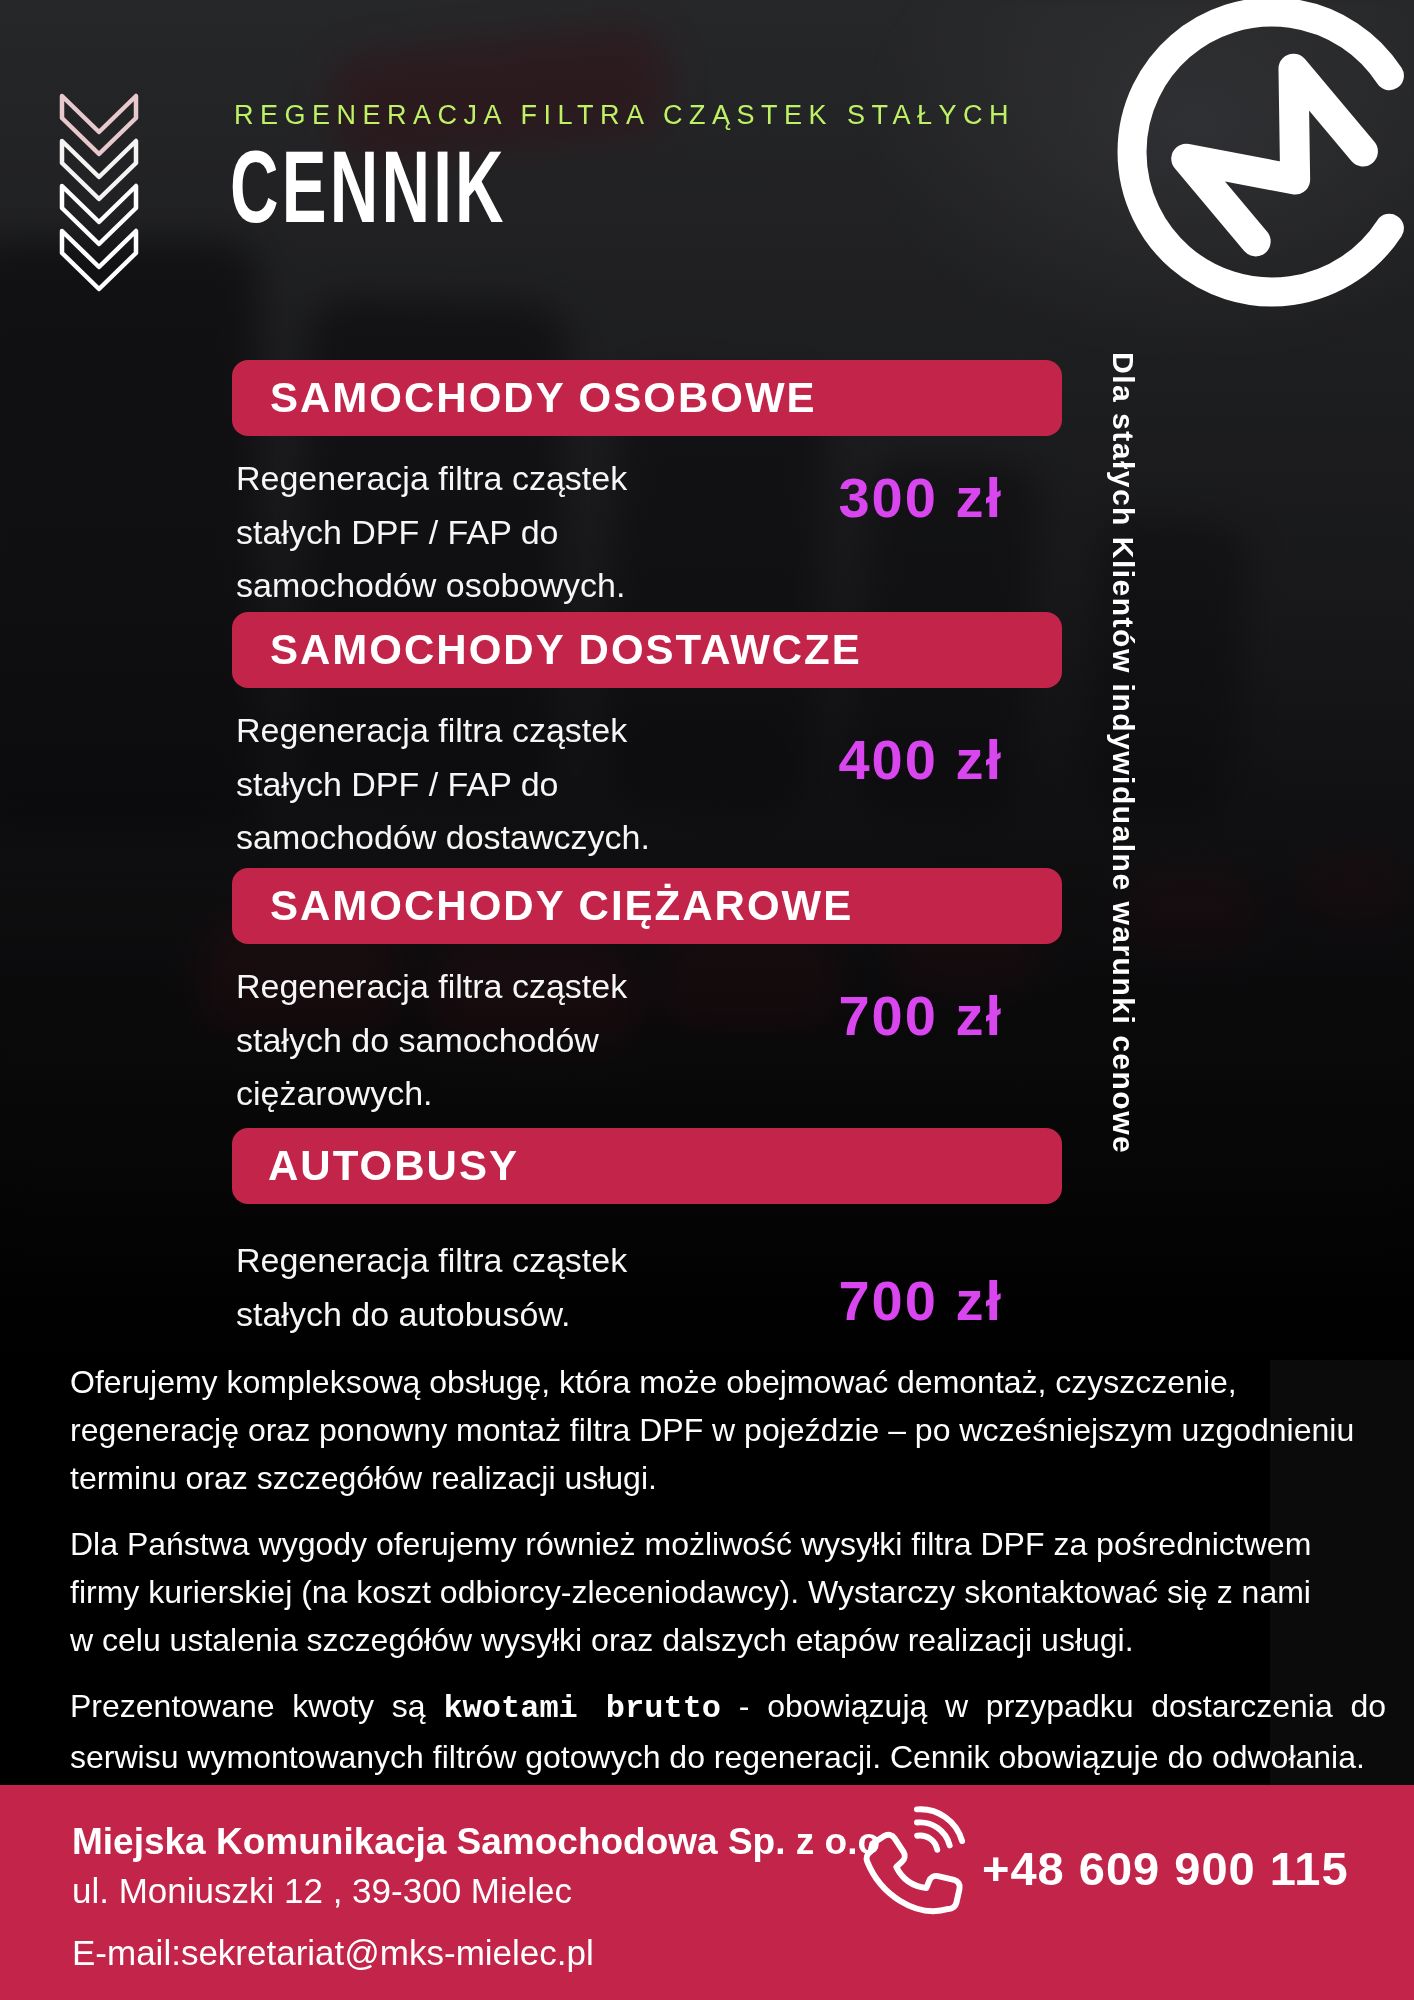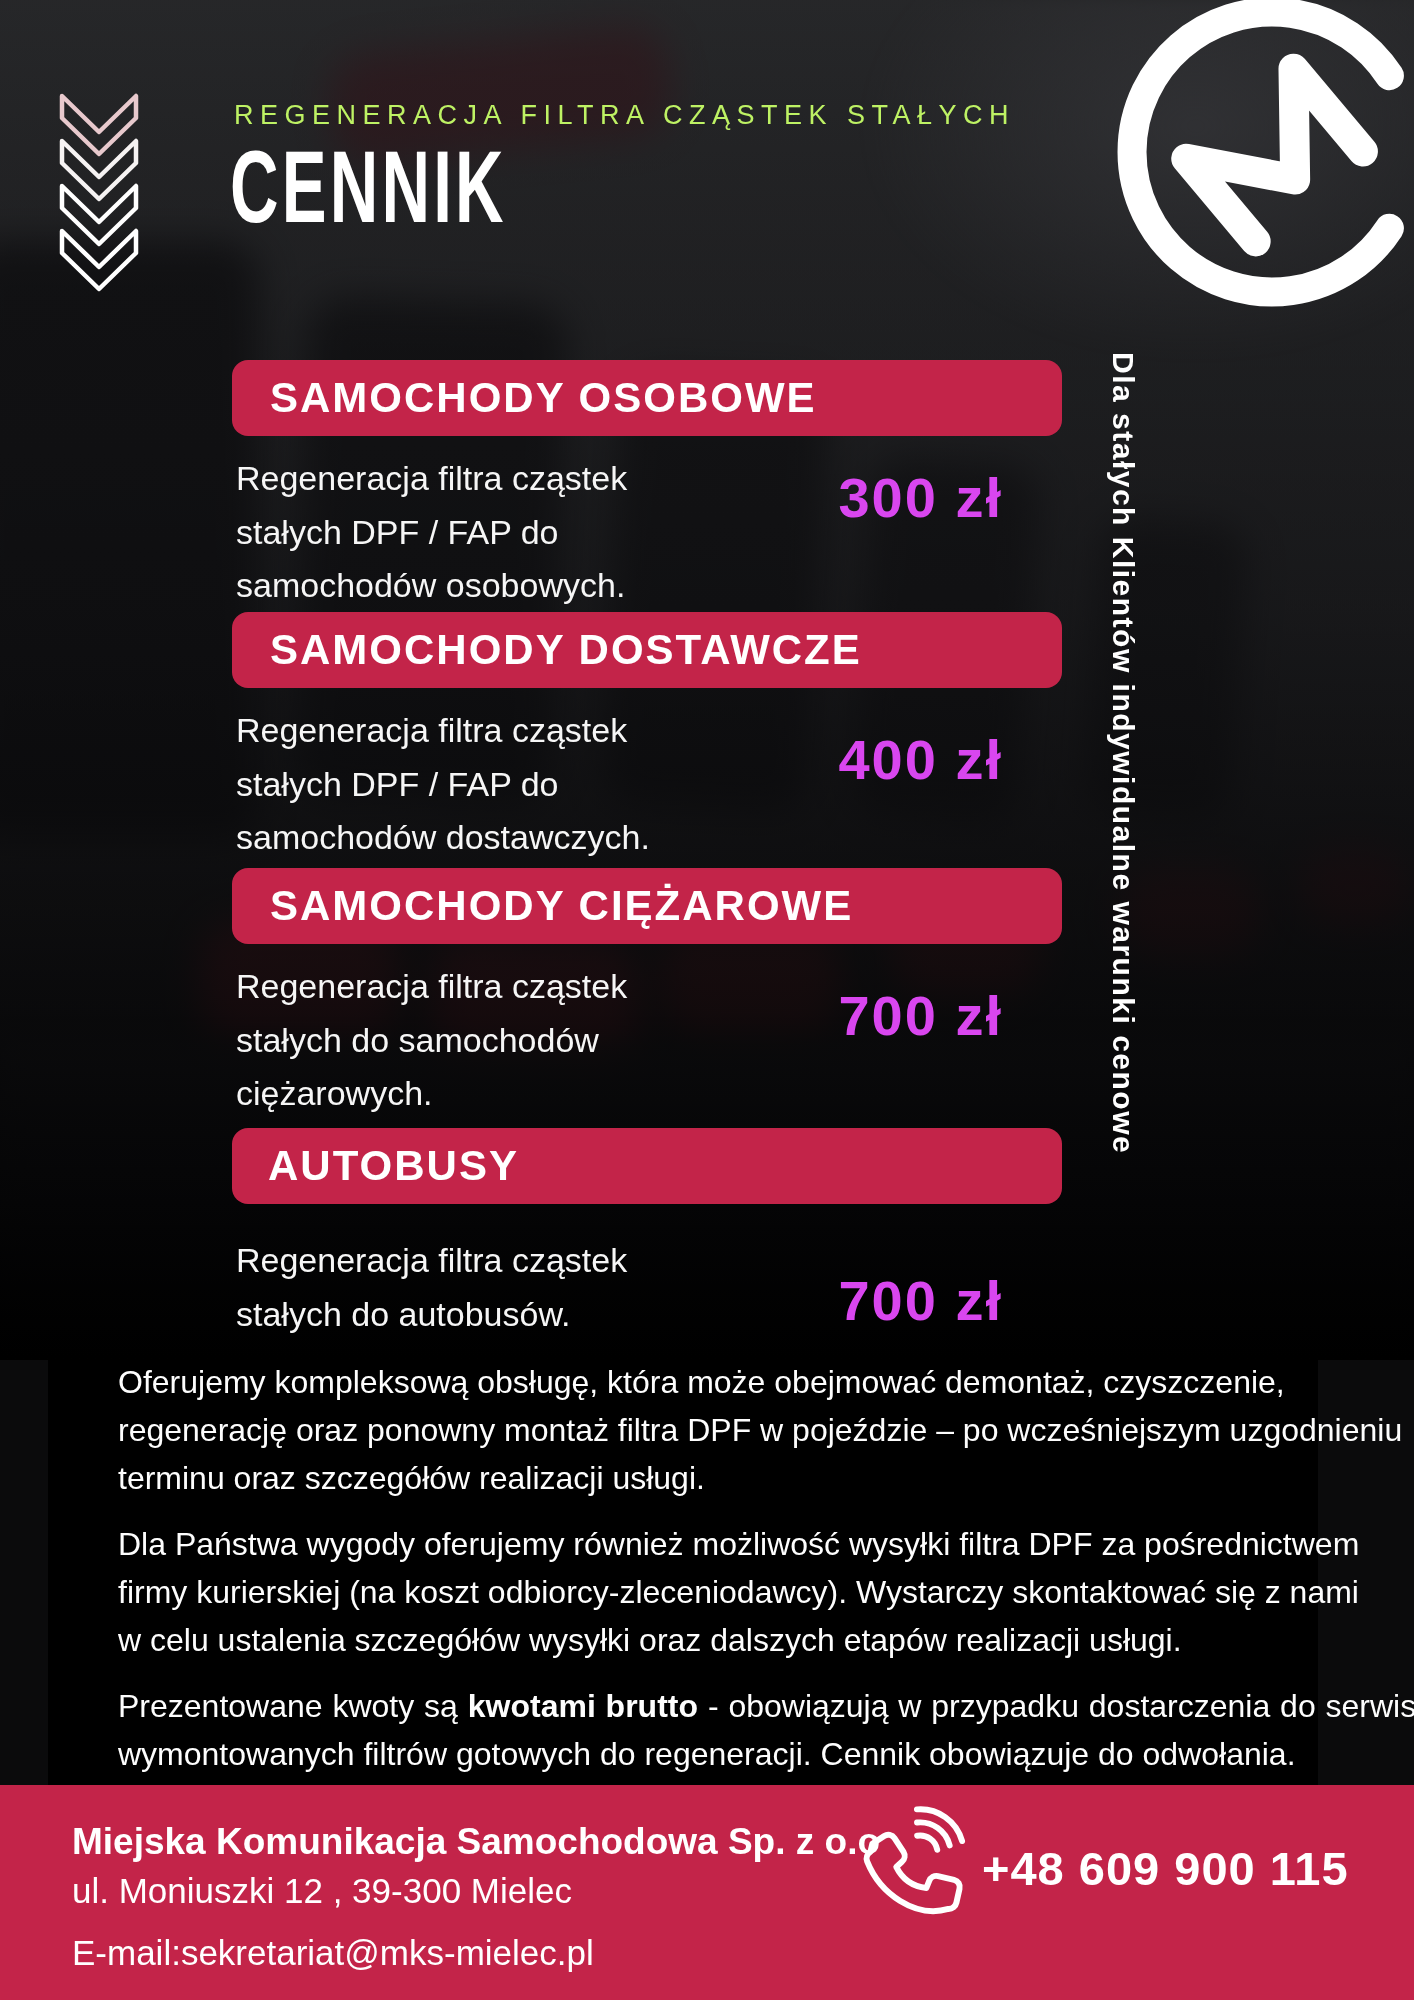--- a/index.html
+++ b/index.html
@@ -38,27 +38,27 @@
   .side-note{position:absolute;left:1106px;top:352px;height:860px;writing-mode:vertical-rl;
     font-size:30px;font-weight:700;letter-spacing:1.5px;white-space:nowrap;color:#fff;}
   
   .sections{position:absolute;left:232px;top:356px;width:830px;height:1000px;}
   .sec{position:absolute;left:0;width:830px;}
   .sec-banner{height:76px;border-radius:16px;display:flex;align-items:center;padding-left:38px;box-sizing:border-box;}
   .sec-heading{font-size:42px;font-weight:700;letter-spacing:2px;color:#fff;}
   .sec-desc{margin:16px 0 0 4px;font-size:34px;line-height:1.58;font-weight:400;white-space:pre-line;color:#f6f6f6;}
   .sec-price{position:absolute;right:59px;font-size:56px;font-weight:700;letter-spacing:2px;color:#d946ef;margin-left:16px;}
   
-  .notes{position:absolute;left:0;top:1360px;width:1270px;height:425px;background:#000;margin-left:48px;}
+  .notes{position:absolute;left:0;top:1360px;width:1270px;height:425px;background:#000;}
   .para{position:absolute;left:70px;width:1296px;font-size:32px;line-height:1.5;font-weight:400;
     white-space:pre-line;color:#fdfdfd;}
   .p1{top:-2px;}
   .p2{top:160px;}
   .p3{top:322px;width:1316px;white-space:normal;text-align:justify;}
-  .p3 b{font-weight:700;}
+  .p3 b{font-weight:700;font-family:Liberation Mono, monospace;}
   
   .footer{position:absolute;left:0;top:1785px;width:1414px;height:215px;}
   .company{position:absolute;left:72px;top:36px;font-size:37px;font-weight:700;}
   .address{position:absolute;left:72px;top:86px;font-size:35px;font-weight:400;}
   .email{position:absolute;left:72px;top:132px;font-size:35px;font-weight:400;margin-top:16px;}
   .phone-icon{position:absolute;left:845px;top:20px;}
   .phone{position:absolute;left:982px;top:56px;font-size:47px;font-weight:700;letter-spacing:1px;}
 </style>
 </head>
 <body>

